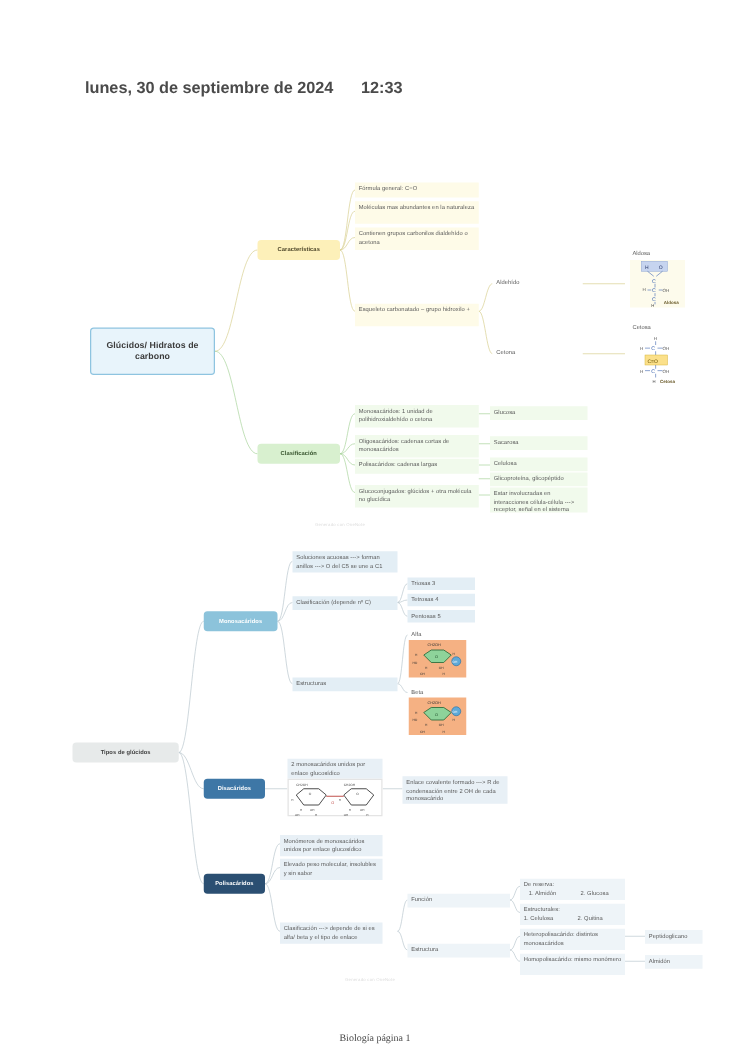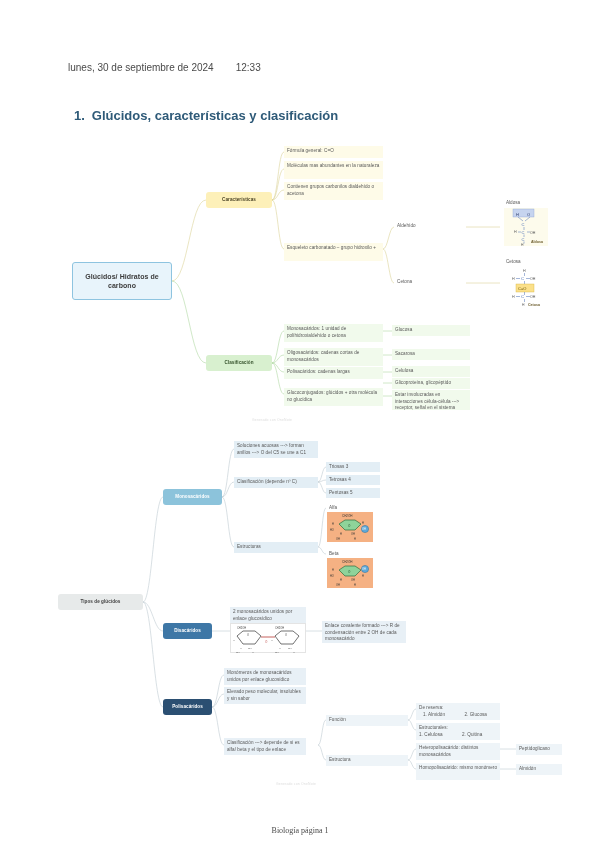--- a/index.html
+++ b/index.html
@@ -13,21 +13,21 @@
     overflow:hidden;
   }
   .page{position:relative;width:600px;height:848px;}
 
   
   .doc-title{
     position:absolute;left:68px;top:33px;
     font-size:21px;letter-spacing:.6px;color:#404040;font-weight:400;
     white-space:nowrap;
   }
-  .doc-meta{position:absolute;left:68px;top:62px;font-size:10px;font-weight:normal;color:#4a4a4a;white-space:nowrap;}
+  .doc-meta{position:absolute;left:68px;top:62px;font-size:13px;font-weight:bold;color:#4a4a4a;white-space:nowrap;}
   .doc-meta .time{margin-left:22px;}
 
   .section-head{
     position:absolute;left:74px;top:108px;
     font-size:13px;color:#2e5a78;font-weight:600;white-space:nowrap;
   }
   .section-head .num{margin-right:7px;}
 
   .footer{
     position:absolute;left:0;top:826px;width:600px;text-align:center;
@@ -74,23 +74,20 @@
 </style>
 </head>
 <body>
 
 <div class="page">
 
   <div class="doc-meta">
     <span>lunes, 30 de septiembre de 2024</span><span class="time">12:33</span>
   </div>
 
-  <div class="section-head">
-    <span class="num">1.</span><span>Glúcidos, características y clasificación</span>
-  </div>
 
   <svg class="conn">
 
     <path d="M172,281 C188,281 190,200 206,200" stroke="#d8cf8f"></path>
     <path d="M172,281 C188,281 190,363 206,363" stroke="#a8d49a"></path>
 
     <path d="M272,200 C278,200 278,152 284,152" stroke="#d8cf8f"></path>
     <path d="M272,200 C278,200 278,169 284,169" stroke="#d8cf8f"></path>
     <path d="M272,200 C278,200 278,190 284,190" stroke="#d8cf8f"></path>
     <path d="M272,200 C278,200 278,249 284,249" stroke="#d8cf8f"></path>

